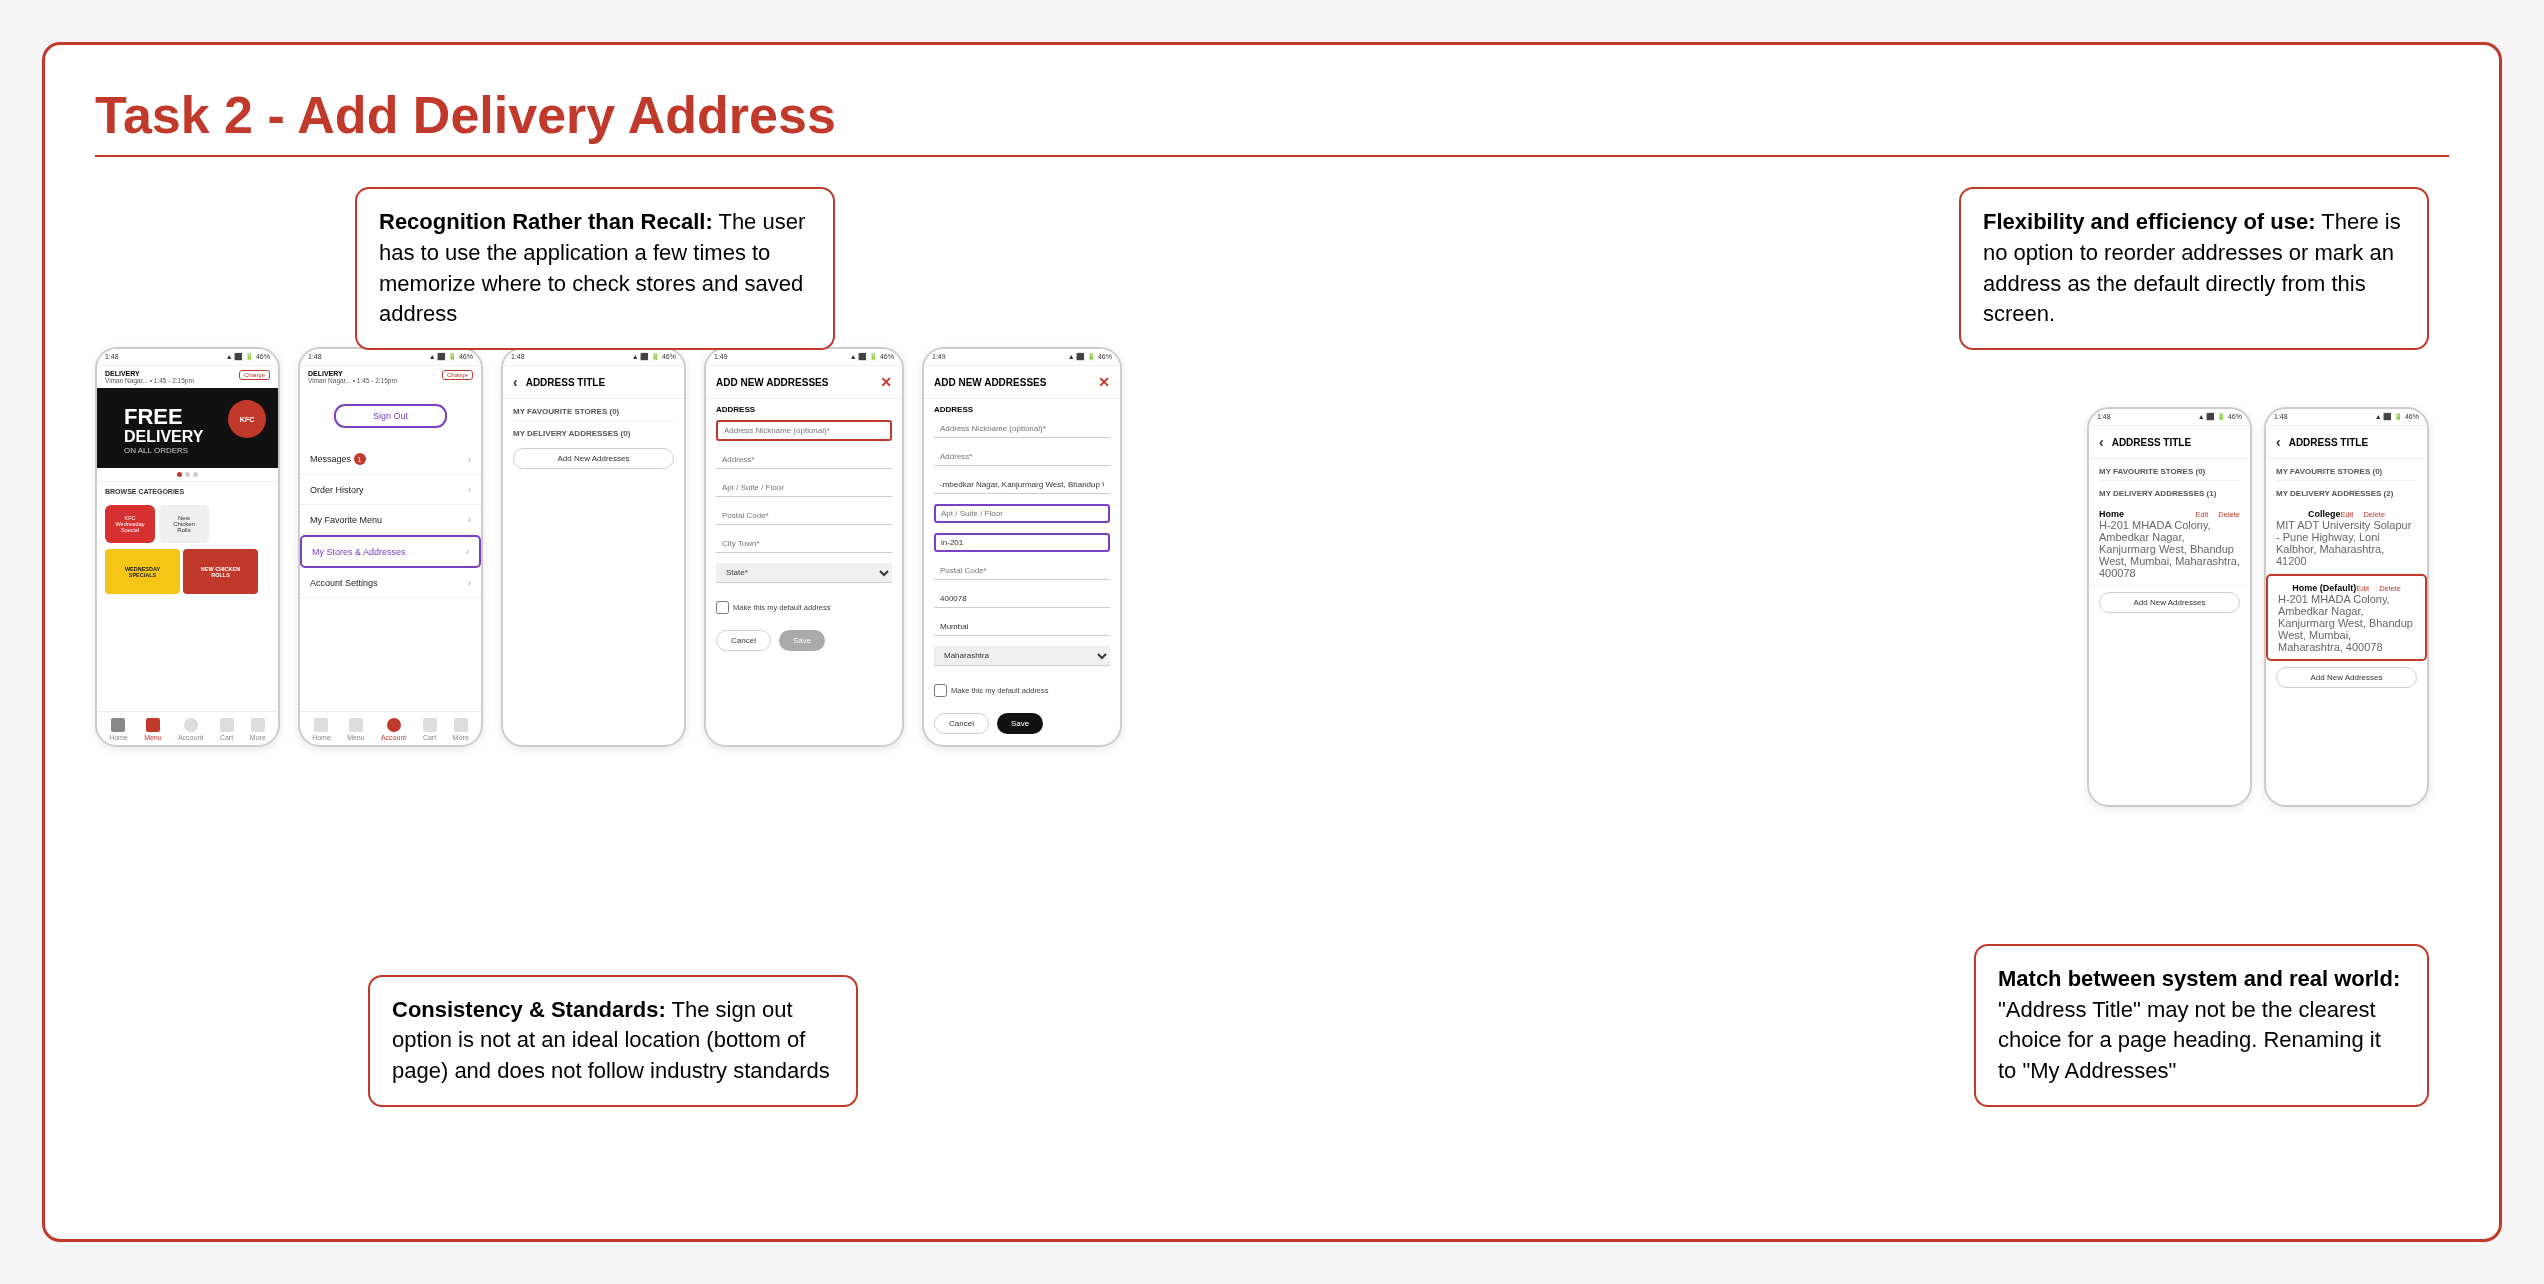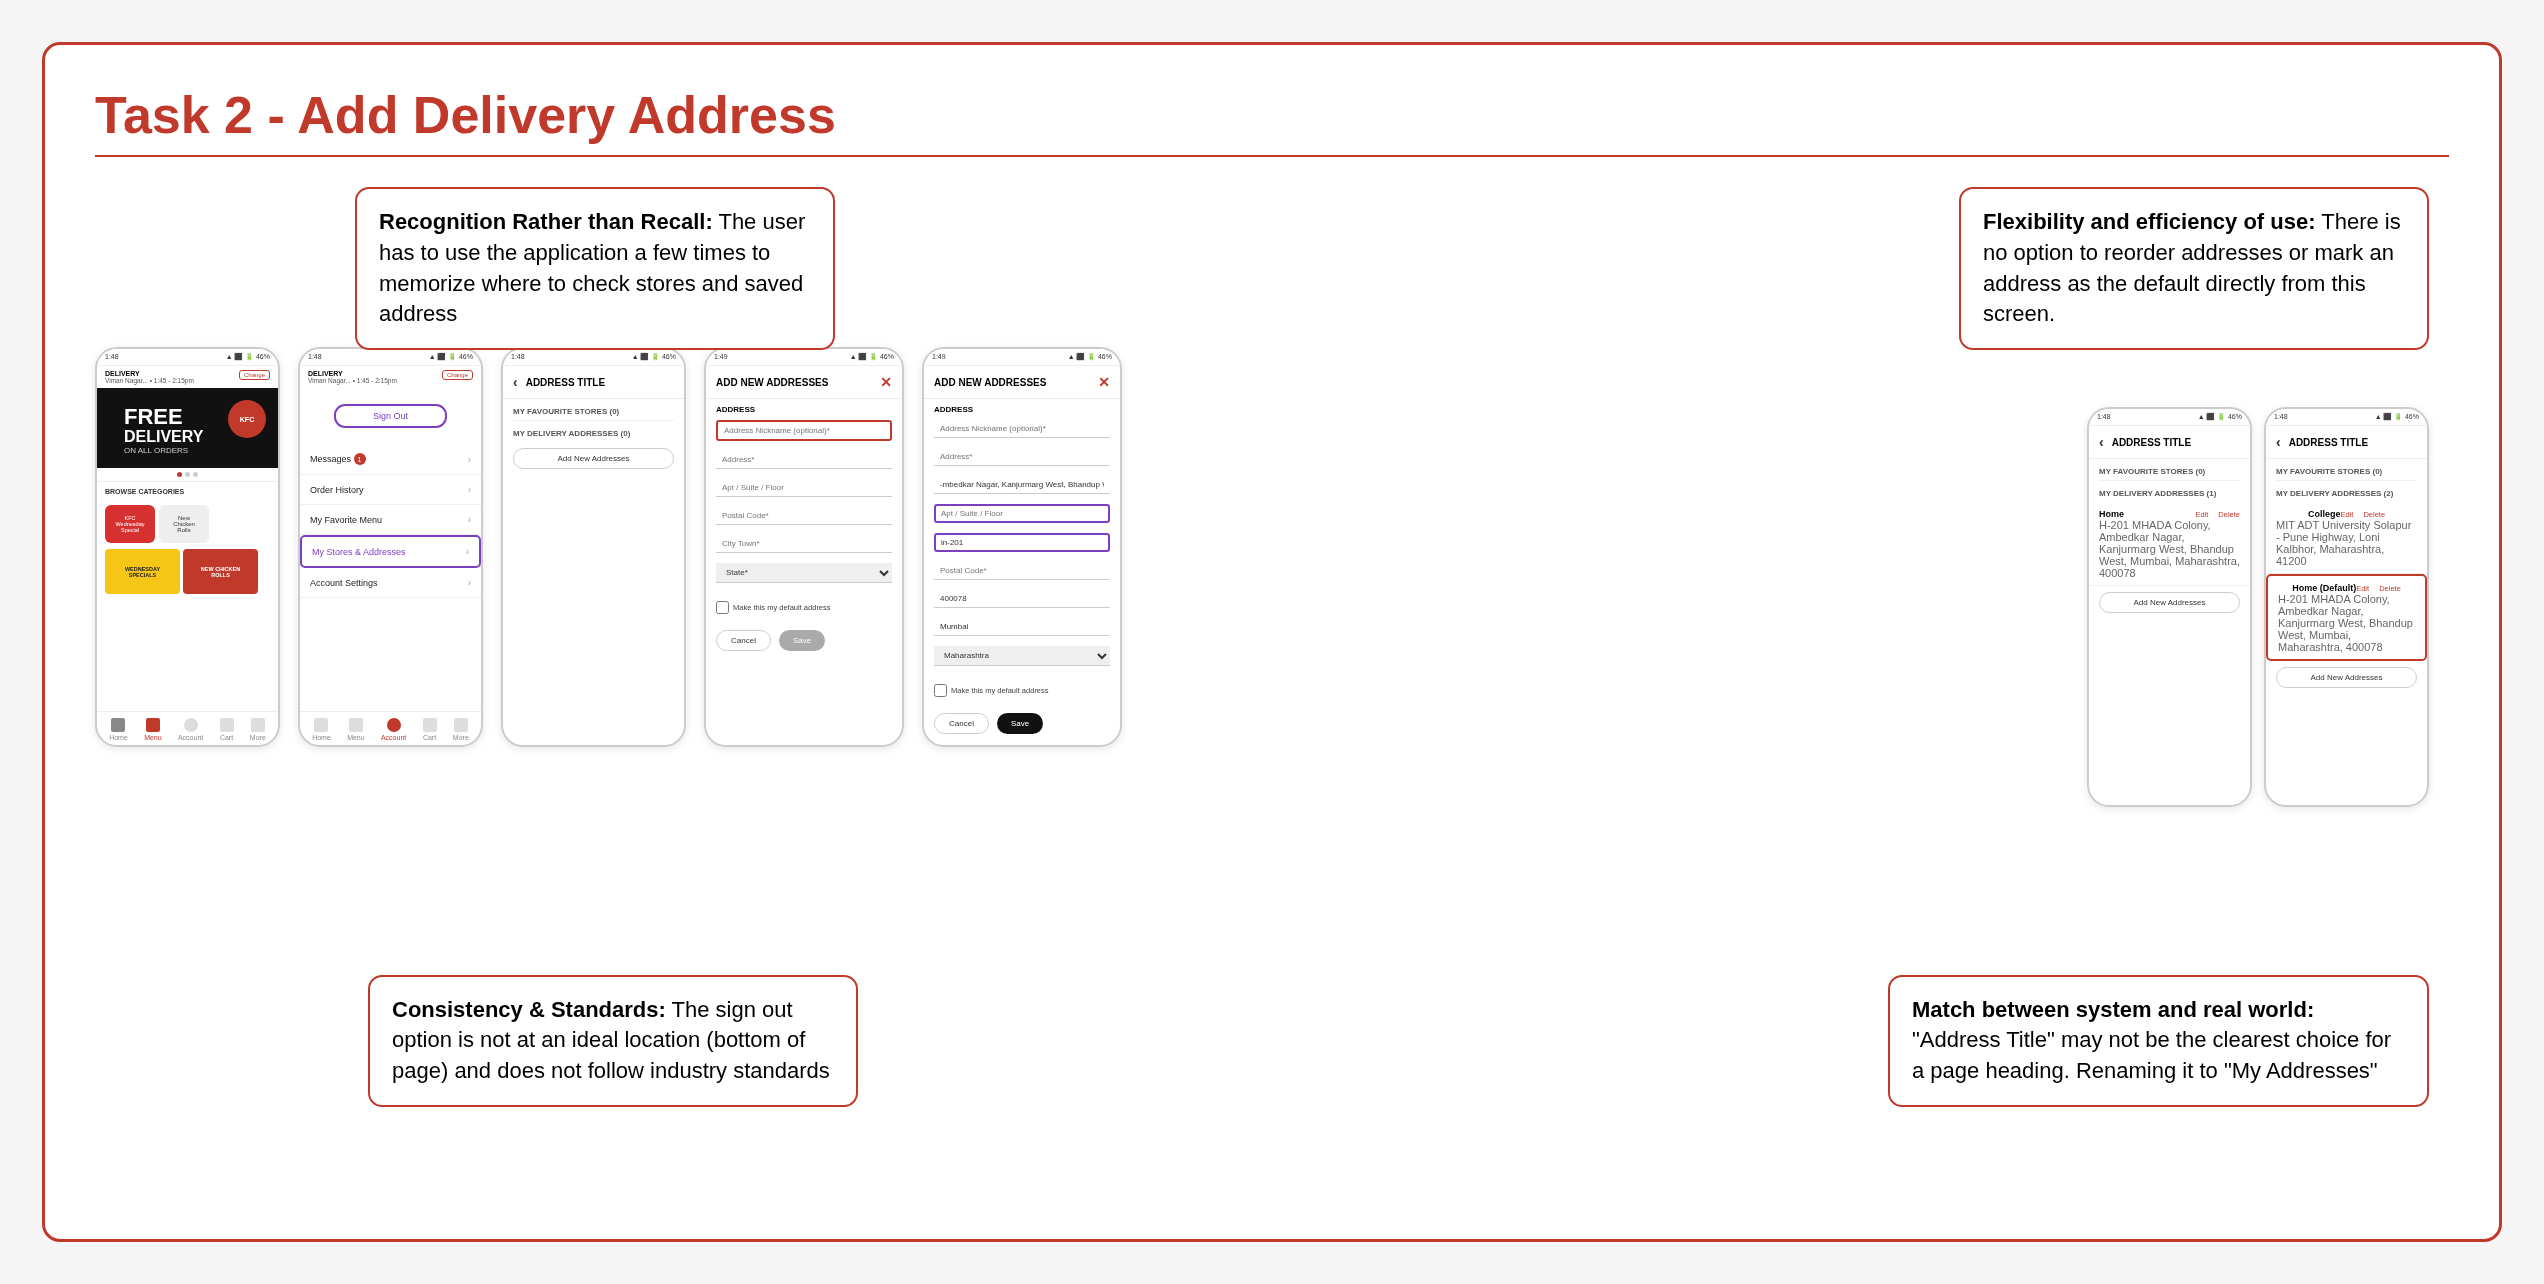--- a/index.html
+++ b/index.html
@@ -67,21 +67,21 @@
       width: 470px;
     }
     .bubble-bottom-left {
       bottom: 30px;
       left: 273px;
       width: 490px;
     }
     .bubble-bottom-right {
       bottom: 30px;
       right: 20px;
-      width: 541px;
+      width: 455px;
     }
 
     
     .phones-row {
       display: flex;
       flex-direction: row;
       gap: 18px;
       position: absolute;
       top: 160px;
       left: 0;

